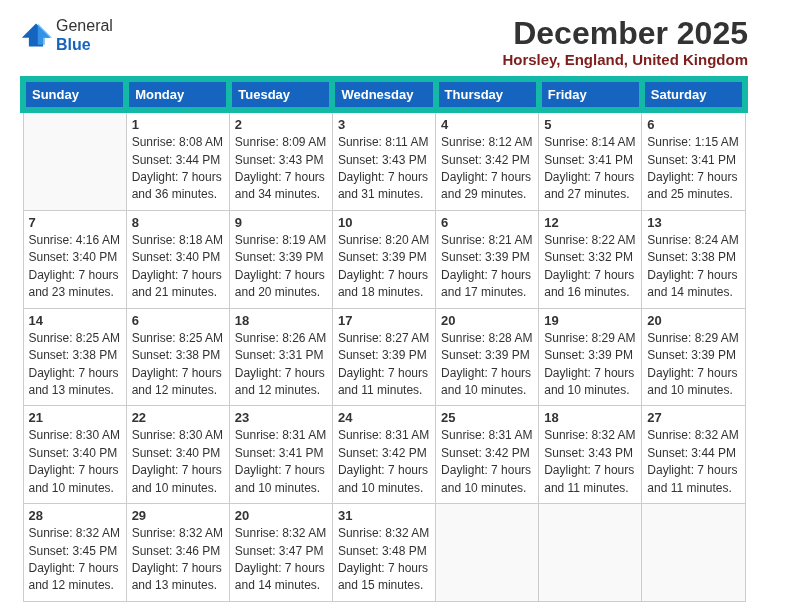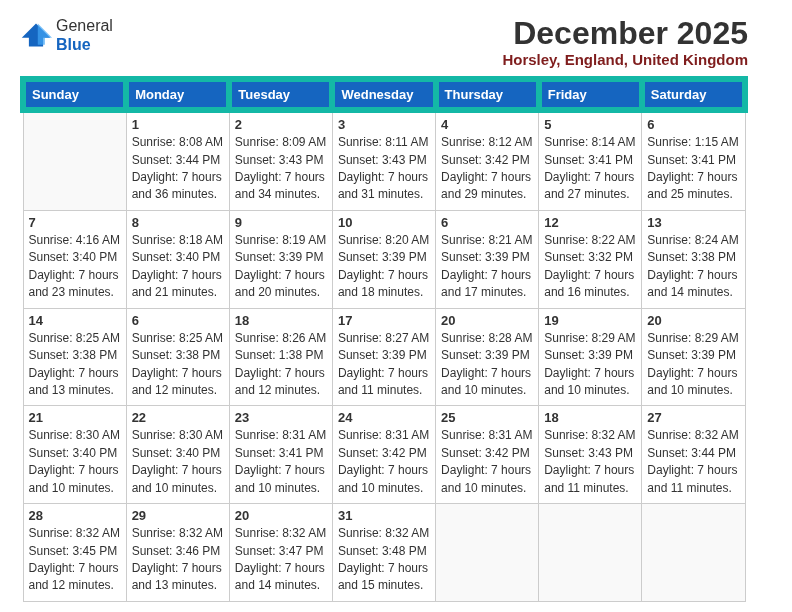--- a/index.html
+++ b/index.html
@@ -231,21 +231,21 @@
           <td>
             <span class="day-num">6</span>
             <div class="day-info">Sunrise: 8:25 AM
 Sunset: 3:38 PM
 Daylight: 7 hours
 and 12 minutes.</div>
           </td>
           <td>
             <span class="day-num">18</span>
             <div class="day-info">Sunrise: 8:26 AM
-Sunset: 1:38 PM
+Sunset: 3:31 PM
 Daylight: 7 hours
 and 12 minutes.</div>
           </td>
           <td>
             <span class="day-num">17</span>
             <div class="day-info">Sunrise: 8:27 AM
 Sunset: 3:39 PM
 Daylight: 7 hours
 and 11 minutes.</div>
           </td>

